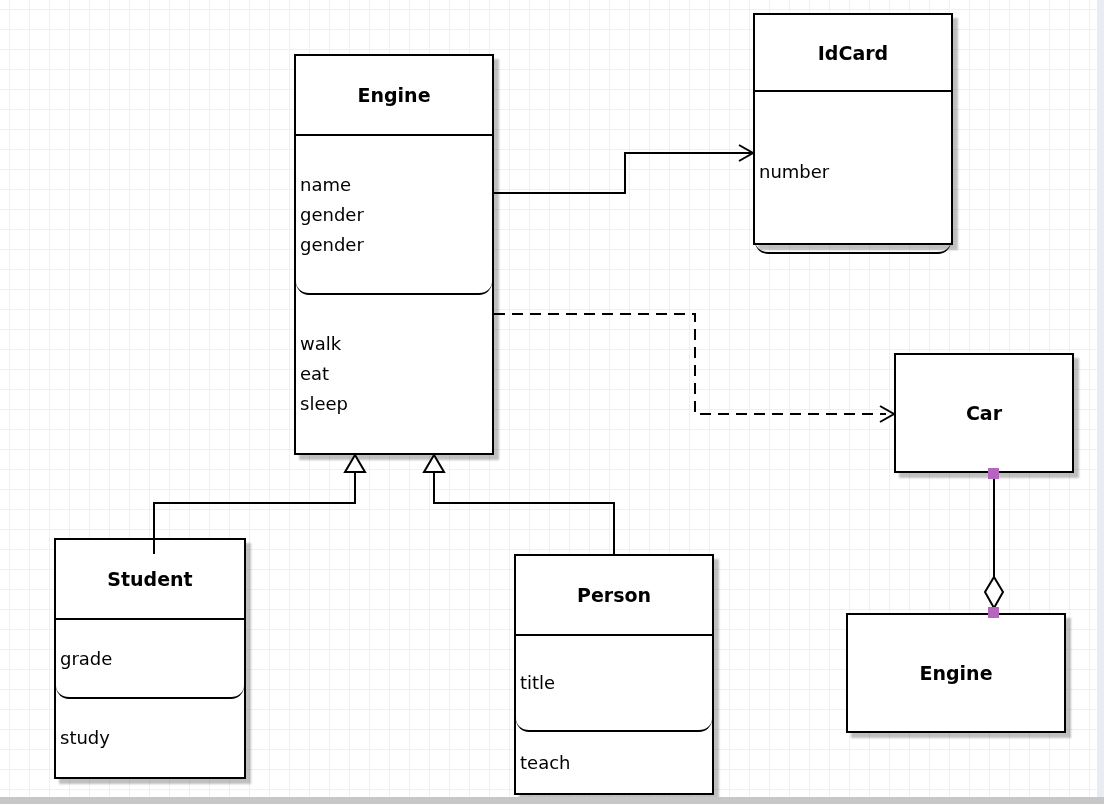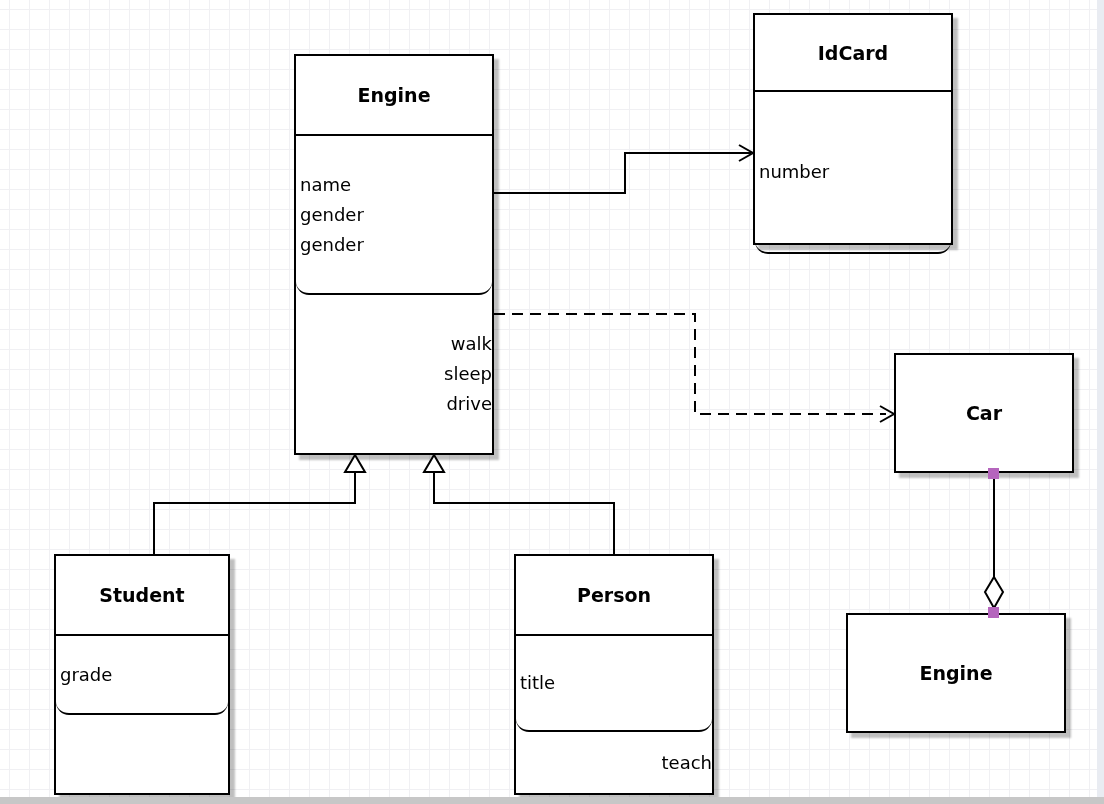--- a/index.html
+++ b/index.html
@@ -32,21 +32,21 @@
     border-bottom:2px solid #000;
     flex:0 0 auto;
   }
   .uml-title.solo{border-bottom:none;flex:1 1 auto;}
   .uml-sec{
     box-sizing:border-box;
     display:flex;flex-direction:column;justify-content:center;
     padding-left:4px;
     flex:0 0 auto;
   }
-  .uml-sec.last{flex:1 1 auto;border-bottom:none;align-items:flex-end;}
+  .uml-sec.last{flex:1 1 auto;border-bottom:none;}
   .uml-sec.divided{border-bottom:2px solid #000;border-radius:13px;}
   .member{font-size:18px;line-height:30px;color:#000;white-space:nowrap;}
   #wires{position:absolute;left:0;top:0;z-index:3;}
   .ln{fill:none;stroke:#000;stroke-width:2;}
   .ln.dashed{stroke-dasharray:11 7;}
   .tri{fill:#ffffff;stroke:#000;stroke-width:2;}
   #hscroll{
     position:absolute;left:0;bottom:0;width:1104px;height:7px;
     background:#c7c7c7;z-index:4;
   }
@@ -92,45 +92,48 @@
 
   <div class="uml-box" style="left:294px;top:54px;width:200px;height:401px">
     <div class="uml-title" style="height:80px">Engine</div>
     <div class="uml-sec divided" style="height:159px">
       <div class="member">name</div>
       <div class="member">gender</div>
       <div class="member">gender</div>
     </div>
     <div class="uml-sec last">
       <div class="member">walk</div>
+      <div class="member">eat</div>
       <div class="member">sleep</div>
-      <div class="member">drive</div>
     </div>
   </div>
 
   <div class="uml-box" style="left:753px;top:13px;width:200px;height:232px">
     <div class="uml-title" style="height:77px">IdCard</div>
     <div class="uml-sec divided" style="height:162px">
       <div class="member">number</div>
     </div>
     <div class="uml-sec last"></div>
   </div>
 
   <div class="uml-box" style="left:894px;top:353px;width:180px;height:120px">
     <div class="uml-title solo">Car</div>
   </div>
 
   <div class="uml-box" style="left:846px;top:613px;width:220px;height:120px">
     <div class="uml-title solo">Engine</div>
   </div>
 
-  <div class="uml-box" style="left:54px;top:554px;width:176px;height:241px">
+  <div class="uml-box" style="left:54px;top:538px;width:192px;height:241px">
     <div class="uml-title" style="height:80px">Student</div>
     <div class="uml-sec divided" style="height:79px">
       <div class="member">grade</div>
+    </div>
+    <div class="uml-sec last">
+      <div class="member">study</div>
     </div>
   </div>
 
   <div class="uml-box" style="left:514px;top:554px;width:200px;height:241px">
     <div class="uml-title" style="height:80px">Person</div>
     <div class="uml-sec divided" style="height:96px">
       <div class="member">title</div>
     </div>
     <div class="uml-sec last">
       <div class="member">teach</div>

